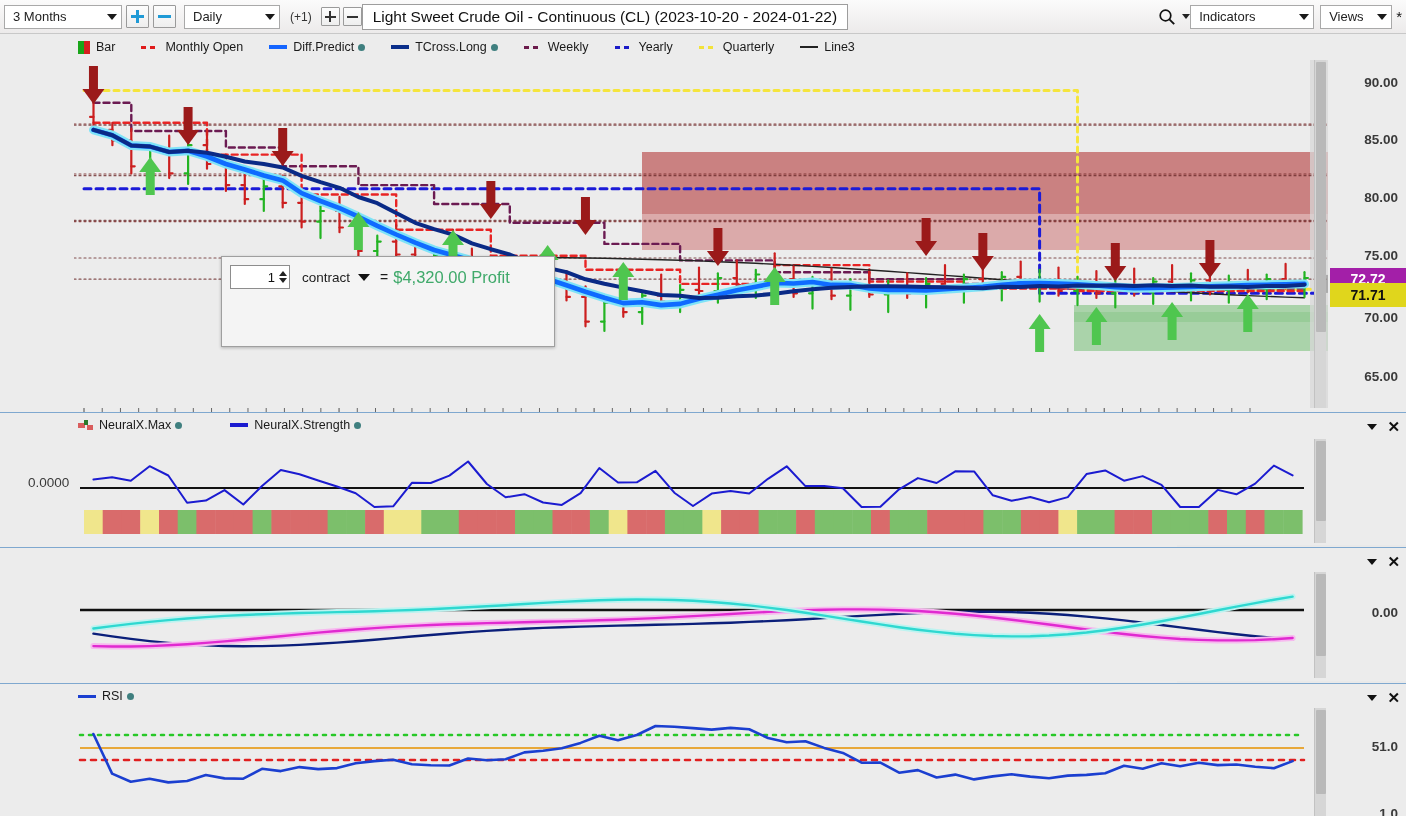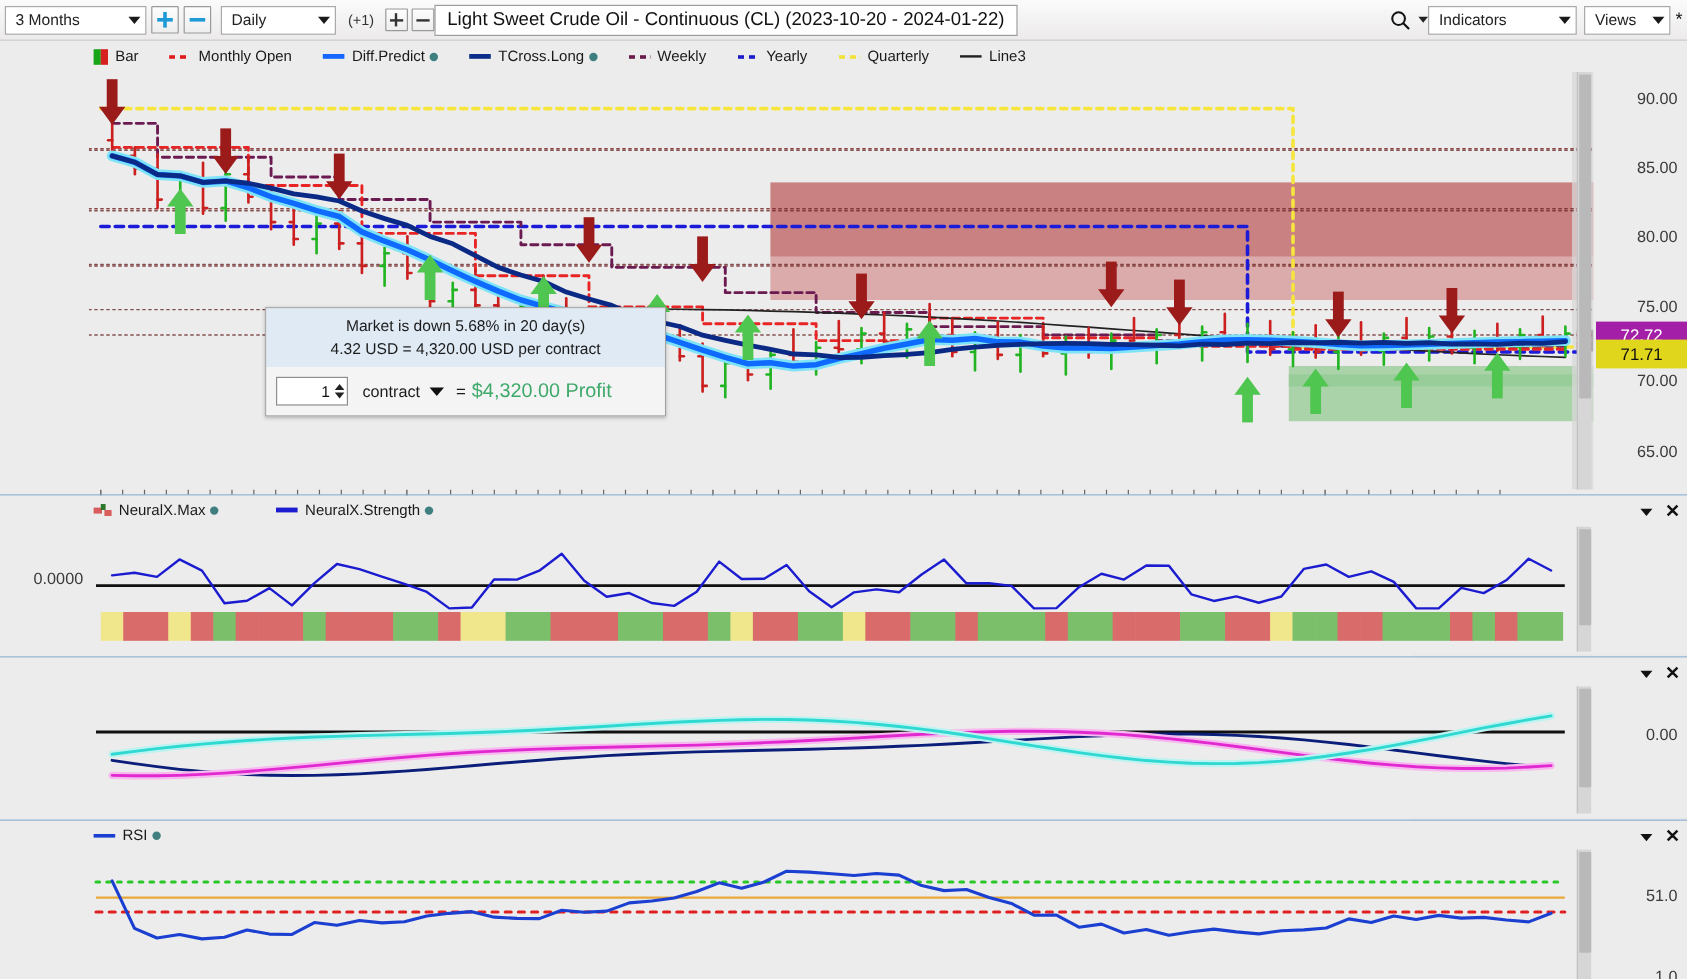--- a/index.html
+++ b/index.html
@@ -84,27 +84,28 @@
                 border-right: 5px solid transparent; border-top: 6px solid #111; cursor: default; }
   .ctrl-x { font-size: 15px; line-height: 1; color: #111; cursor: default; font-weight: 600; }
 
   .plot { position: absolute; overflow: hidden; background: #ececec; }
   .plot svg { display: block; }
 
   
   .axis-label {
     position: absolute; right: 8px; font-size: 13.5px; color: #3a3a3a;
     text-align: right;
+    font-weight: bold;
   }
   .axis-left-label {
     position: absolute; left: 10px; font-size: 13.5px; color: #3a3a3a;
   }
   .price-tag {
     position: absolute; right: 0; display: flex; align-items: center;
-    justify-content: center; font-size: 14px; font-weight: normal; margin-left: 26px;
+    justify-content: center; font-size: 14px; font-weight: bold; margin-left: 26px;
   }
 
   
   .vscroll { position: absolute; width: 12px; background: #d6d6d6;
              border-left: 1px solid #c2c2c2; }
   .vthumb { position: absolute; left: 1px; width: 10px; background: #b9b9b9; border-radius: 1px; }
 
   
   #popup {
     position: absolute; left: 221px; top: 256px; width: 334px; height: 91px;
@@ -774,24 +775,20 @@
           <line x1="6" y1="52" x2="1230" y2="52" stroke="#e02020" stroke-width="2.6" stroke-dasharray="5,6" stroke-linecap="round"></line>
           <path d="M19.4,26.0L38.1,65.6L56.8,73.7L75.6,70.7L94.3,74.4L113.1,73.0L131.8,67.0L150.5,70.4L169.3,70.7L188.0,60.8L206.8,63.1L225.5,59.1L244.2,61.1L263.0,60.1L281.7,55.3L300.4,53.1L319.2,51.7L337.9,56.3L356.7,57.3L375.4,57.5L394.1,50.5L412.9,52.2L431.6,51.3L450.4,44.4L469.1,42.8L487.8,40.3L506.6,34.9L525.3,27.7L544.0,32.2L562.8,27.0L581.5,18.0L600.3,18.8L619.0,20.1L637.7,21.6L656.5,19.9L675.2,21.3L694.0,30.0L712.7,34.2L731.4,33.2L750.2,39.9L768.9,44.9L787.6,54.7L806.4,54.6L825.1,64.7L843.9,62.1L862.6,69.5L881.3,66.6L900.1,71.4L918.8,68.4L937.6,66.3L956.3,68.6L975.0,70.2L993.8,67.6L1012.5,66.9L1031.2,65.3L1050.0,57.7L1068.7,60.8L1087.5,55.3L1106.2,58.3L1124.9,54.8L1143.7,57.1L1162.4,56.5L1181.2,58.7L1199.9,60.2L1218.6,53.1" fill="none" stroke="#1b3fd0" stroke-width="2.6" stroke-linejoin="round" stroke-linecap="round"></path>
         </svg>
     </div>
     <div class="vscroll" style="left:1314px; top:24px; height:108px;">
       <div class="vthumb" style="top:2px; height:84px;"></div>
     </div>
   </div>
 
   <div id="popup">
-    <div id="popup-top">
-      <div>Market is down 5.68% in 20 day(s)</div>
-      <div>4.32 USD = 4,320.00 USD per contract</div>
-    </div>
     <div id="popup-bottom">
       <div id="qty-box">
         <span id="qty-val">1</span>
         <span class="spin">
           <span class="up"></span>
           <span class="dn"></span>
         </span>
       </div>
       <span id="contract-label">contract</span>
       <span id="contract-caret"></span>

